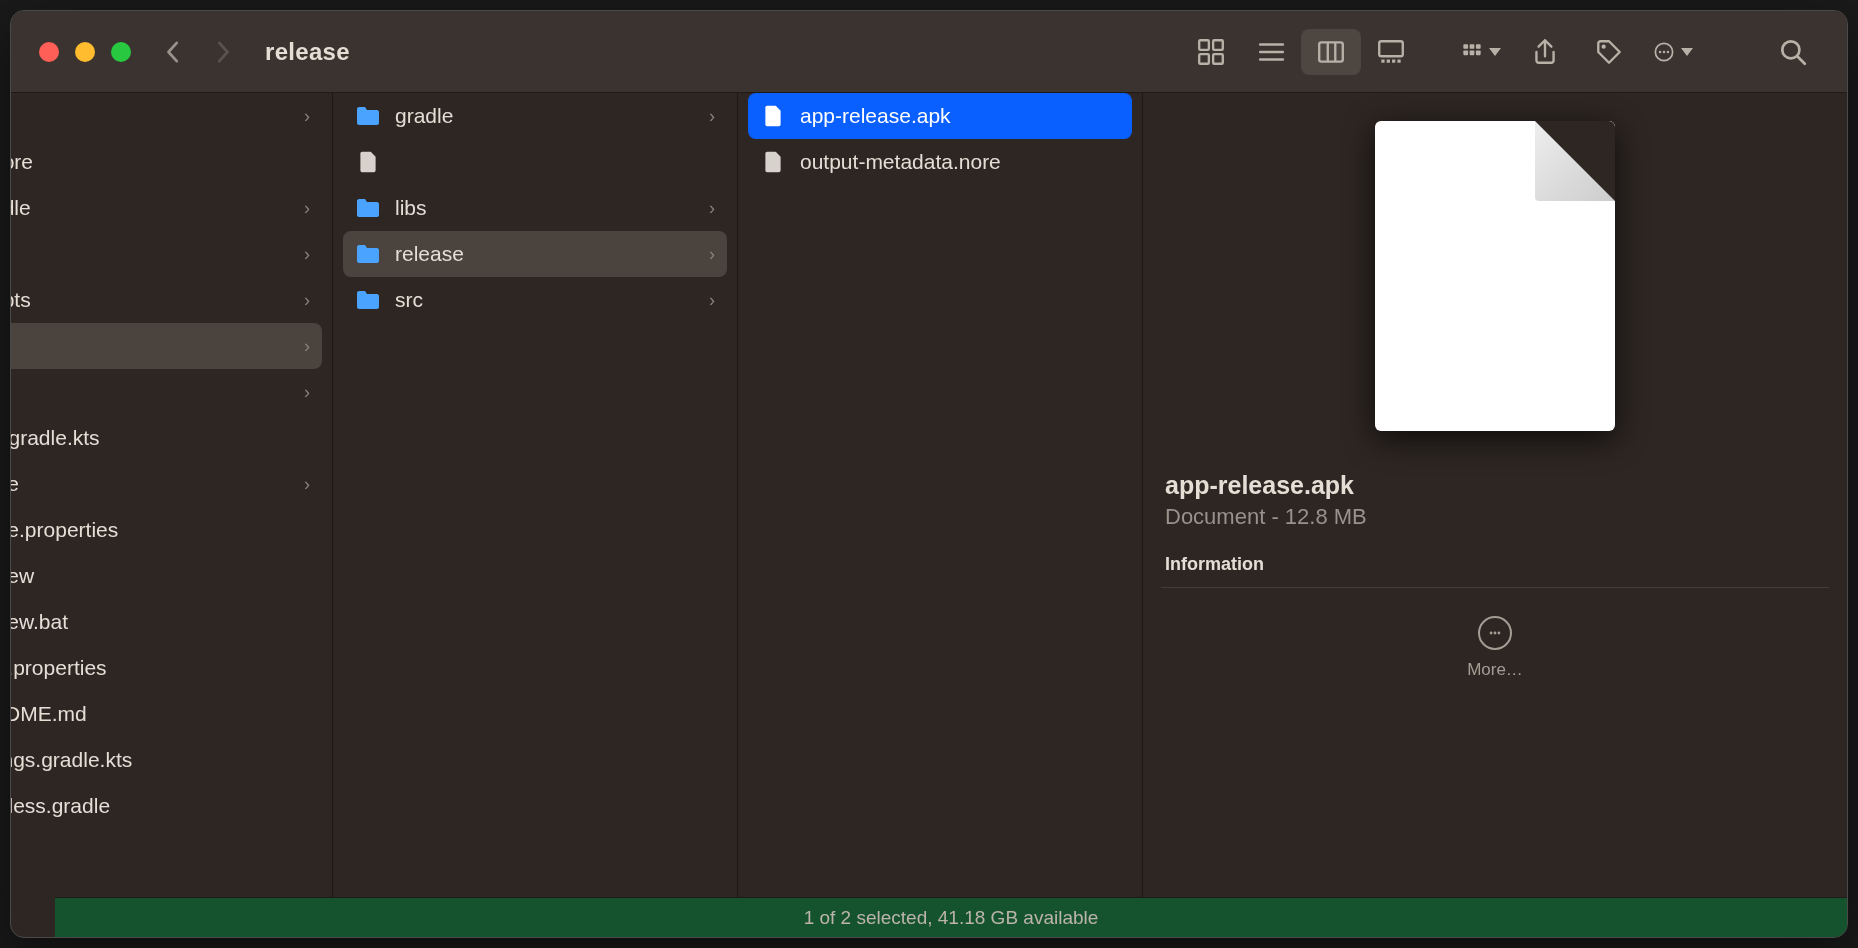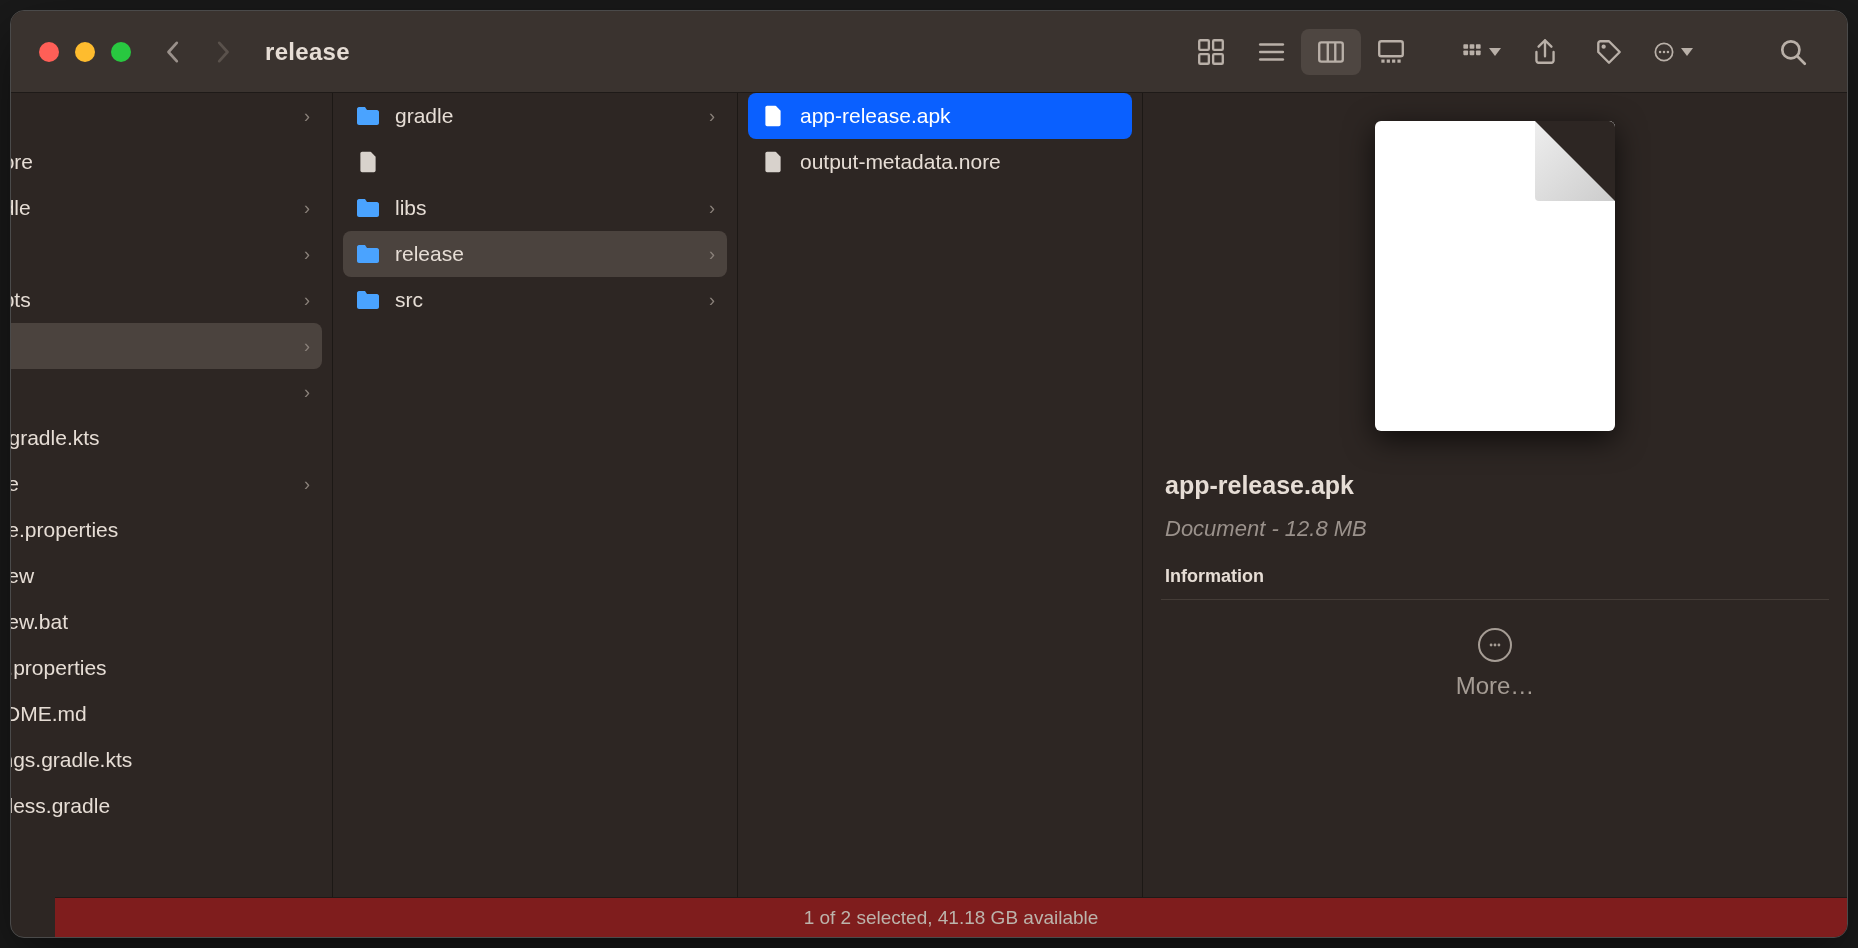--- a/index.html
+++ b/index.html
@@ -66,27 +66,27 @@
   .file-icon { fill: #d8d2cc; }
   .row.sel-blue .file-icon { fill: #fff; }
 
   .preview-thumb-wrap { display:flex; justify-content:center; padding-top: 8px; padding-bottom: 40px; }
   .preview-thumb { width: 240px; height: 310px; position:relative; }
   .preview-thumb .page { width:100%; height:100%; background:#fff; border-radius: 6px; box-shadow: 0 8px 30px rgba(0,0,0,0.7); position:relative; overflow:hidden;}
   .preview-thumb .dogear { position:absolute; top:0; right:0; width:80px; height:80px; background: linear-gradient(135deg, #eee 0%, #ddd 50%, #ccc 100%); border-bottom-left-radius:4px; }
   .preview-thumb .dogear::before { content:""; position:absolute; top:0; right:0; width:80px; height:80px; background:#2d2623; clip-path: polygon(0 0, 100% 0, 100% 100%); }
 
   .preview-name { font-size: 25px; font-weight: 600; color: #e6ddd5; padding: 0 4px; }
-  .preview-sub { font-size: 22px; color: #9a918b; padding: 0 4px; margin-top: 16px; font-style: italic; }
+  .preview-sub { font-size: 22px; color: #9a918b; padding: 0 4px; margin-top: 4px; }
   .info-header { font-size: 18px; font-weight: 600; color: #e6ddd5; padding: 14px 4px 12px 4px; border-bottom: 1px solid #443c37; margin-top: 10px; }
   .more-wrap { display:flex; flex-direction:column; align-items:center; gap:10px; padding: 28px 0; }
   .more-btn { width:34px; height:34px; border:2px solid #a59c94; border-radius:50%; display:flex; align-items:center; justify-content:center; color:#a59c94; cursor:pointer; }
-  .more-label { font-size: 24px; color: #a59c94; }
-
-  .statusbar { height: 40px; flex-shrink:0; display:flex; align-items:center; justify-content:center; background:#7f1d1d; border-top:1px solid #1e1a18; font-size: 19px; color:#bcb3ab;margin-left:44px; }
+  .more-label { font-size: 17px; color: #a59c94; }
+
+  .statusbar { height: 40px; flex-shrink:0; display:flex; align-items:center; justify-content:center; background:#14532d; border-top:1px solid #1e1a18; font-size: 19px; color:#bcb3ab;margin-left:44px; }
 </style>
 </head>
 <body>
 
 <svg width="0" height="0" style="position:absolute">
   <defs>
     <g id="svg-folder">
         <path d="M2 6c0-1 .8-2 2-2h6l2 3h10c1 0 2 1 2 2v11c0 1-1 2-2 2H4c-1 0-2-1-2-2V6z"></path>
       </g>
     <g id="svg-file">

